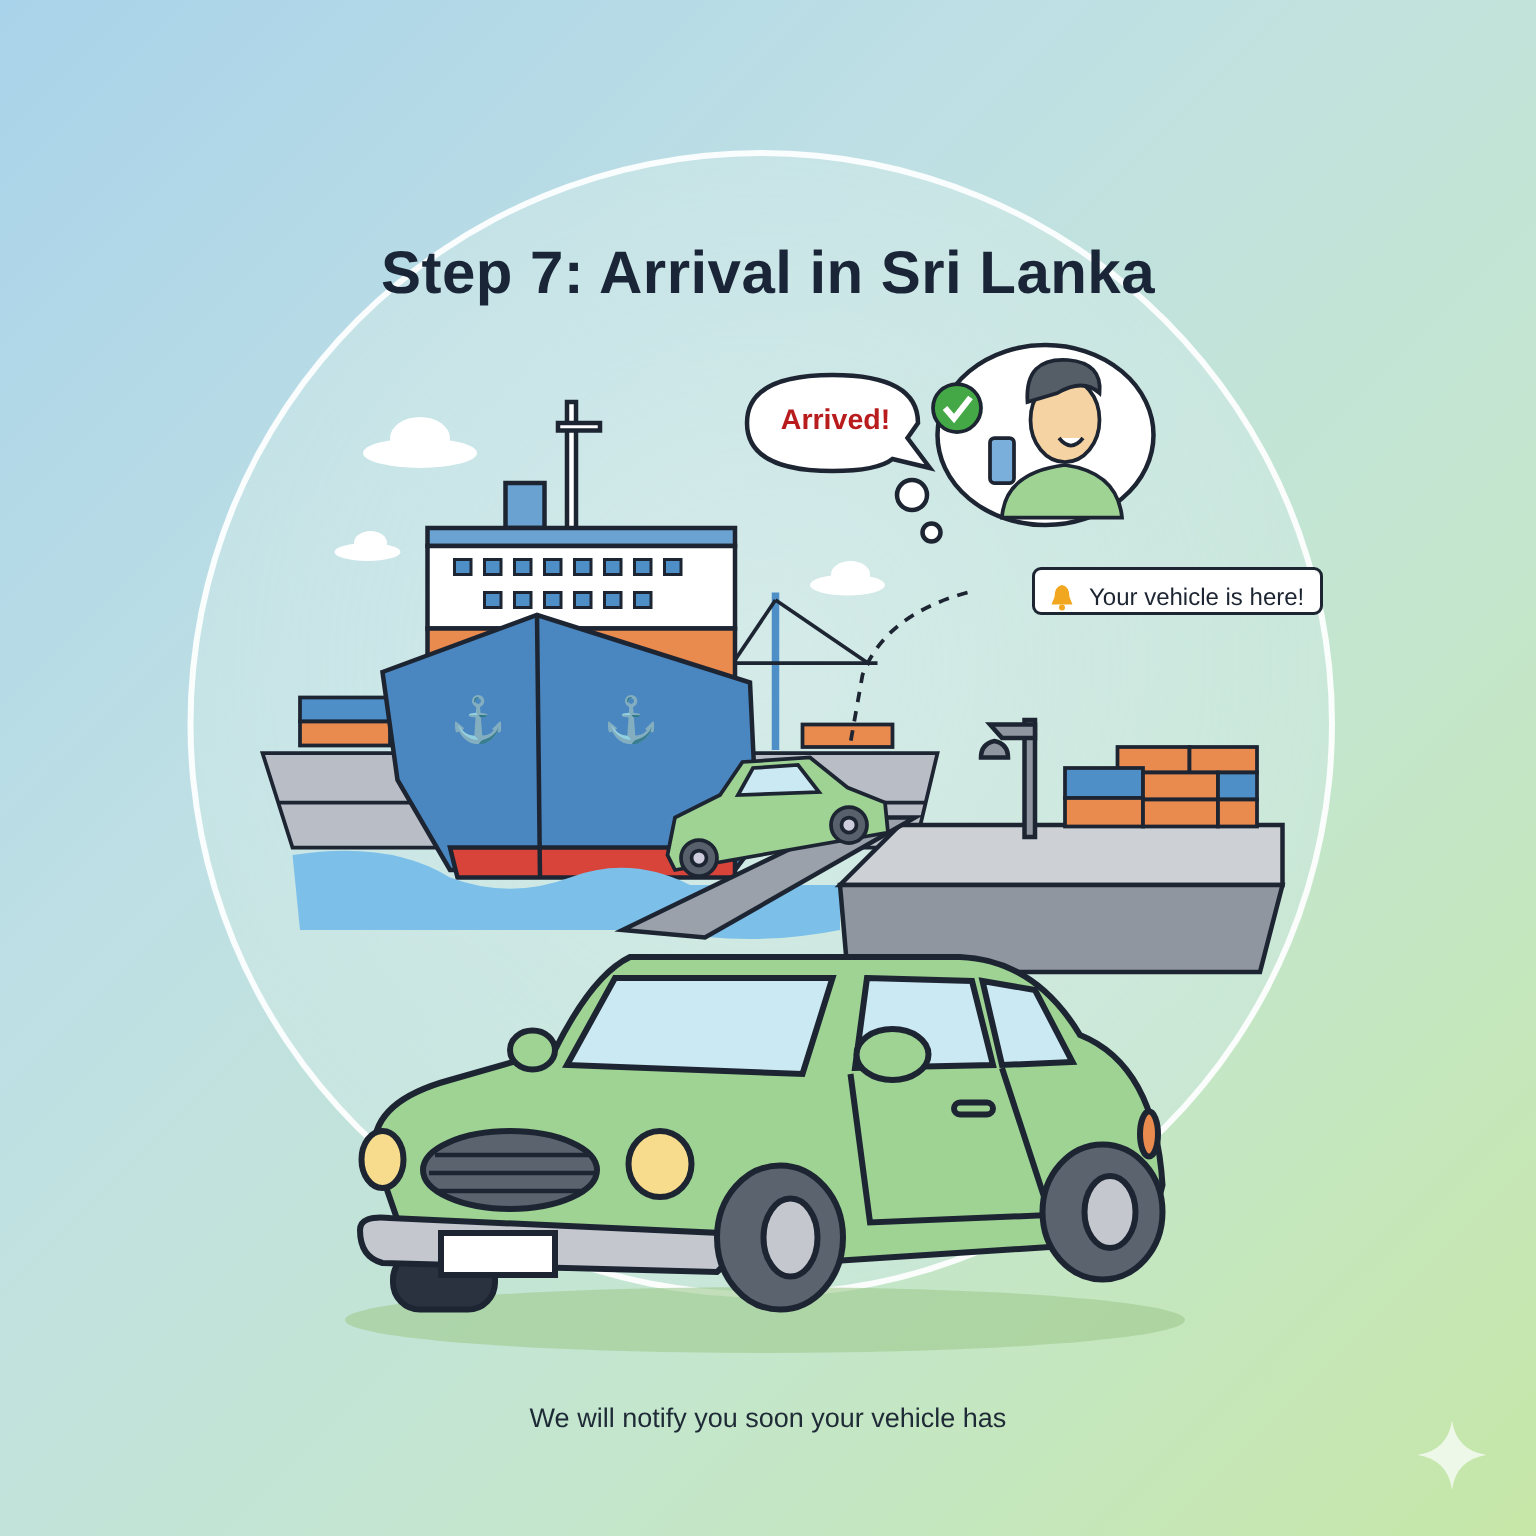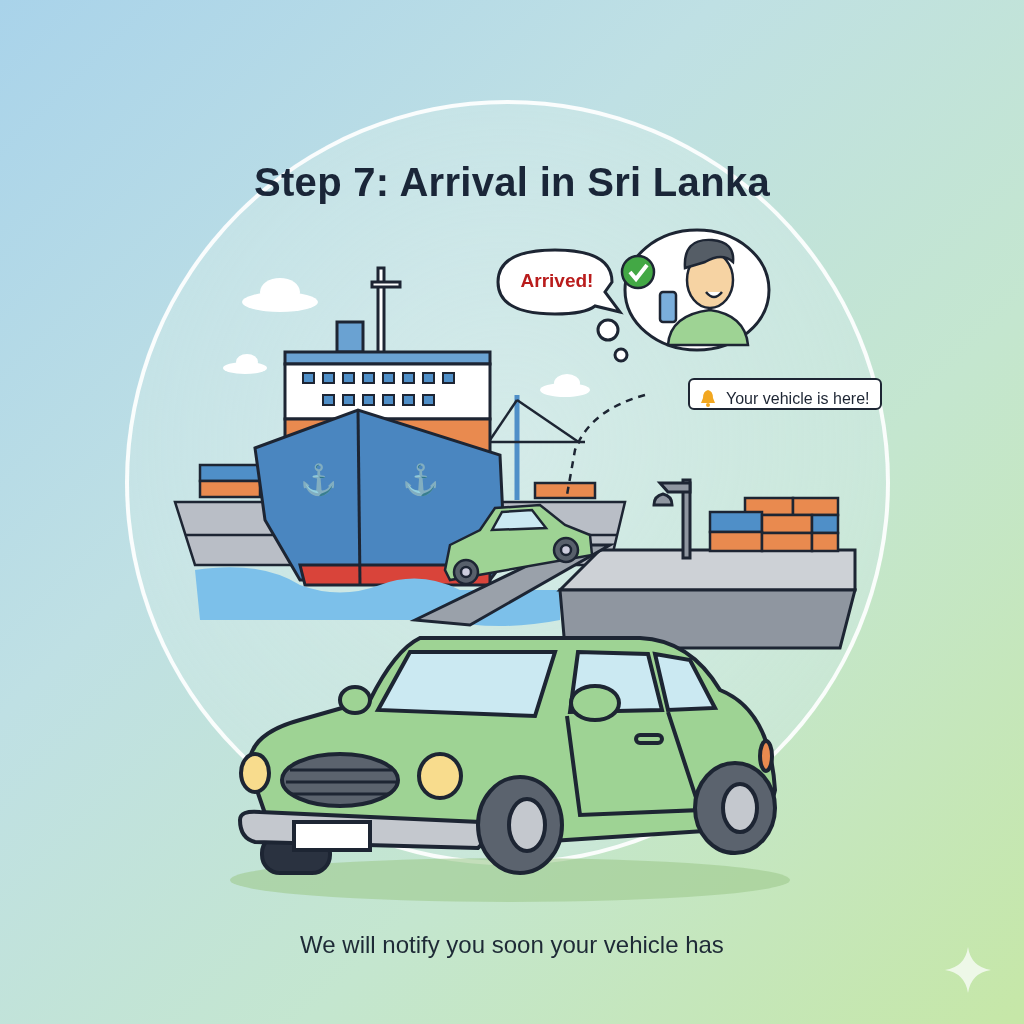--- a/index.html
+++ b/index.html
@@ -13,21 +13,21 @@
     font-weight:bold;font-size:40px;color:#1a2638;letter-spacing:0.3px;}
   .scene{position:absolute;left:0;top:0;width:1024px;height:1024px;}
   .speech{position:absolute;left:500px;top:250px;width:110px;height:62px;}
   .speech span{position:absolute;left:0;width:114px;top:20px;text-align:center;
     color:#b91c1c;font-weight:bold;font-size:19px;}
   .notif{position:absolute;left:650px;top:378px;height:32px;padding:0 10px 0 8px;
     background:#fff;border:2px solid #1d2533;border-radius:6px;display:flex;align-items:flex-end;
     font-size:16px;color:#1d2533;box-sizing:border-box;margin-left:38px;}
   .notif .bell{width:20px;height:20px;margin-right:8px;}
   .caption{position:absolute;left:0;width:1024px;top:928px;text-align:center;
-    font-size:24px;line-height:34px;color:#1e2a36;}
+    font-size:18px;line-height:34px;color:#1e2a36;}
   .sparkle{position:absolute;left:943px;top:945px;width:50px;height:50px;}
 </style>
 </head>
 <body>
 
 <div class="circle"></div>
 
 <h1 class="title" style="margin:0;">Step 7: Arrival in Sri Lanka</h1>
 
 <svg class="scene" viewBox="0 0 1024 1024">

